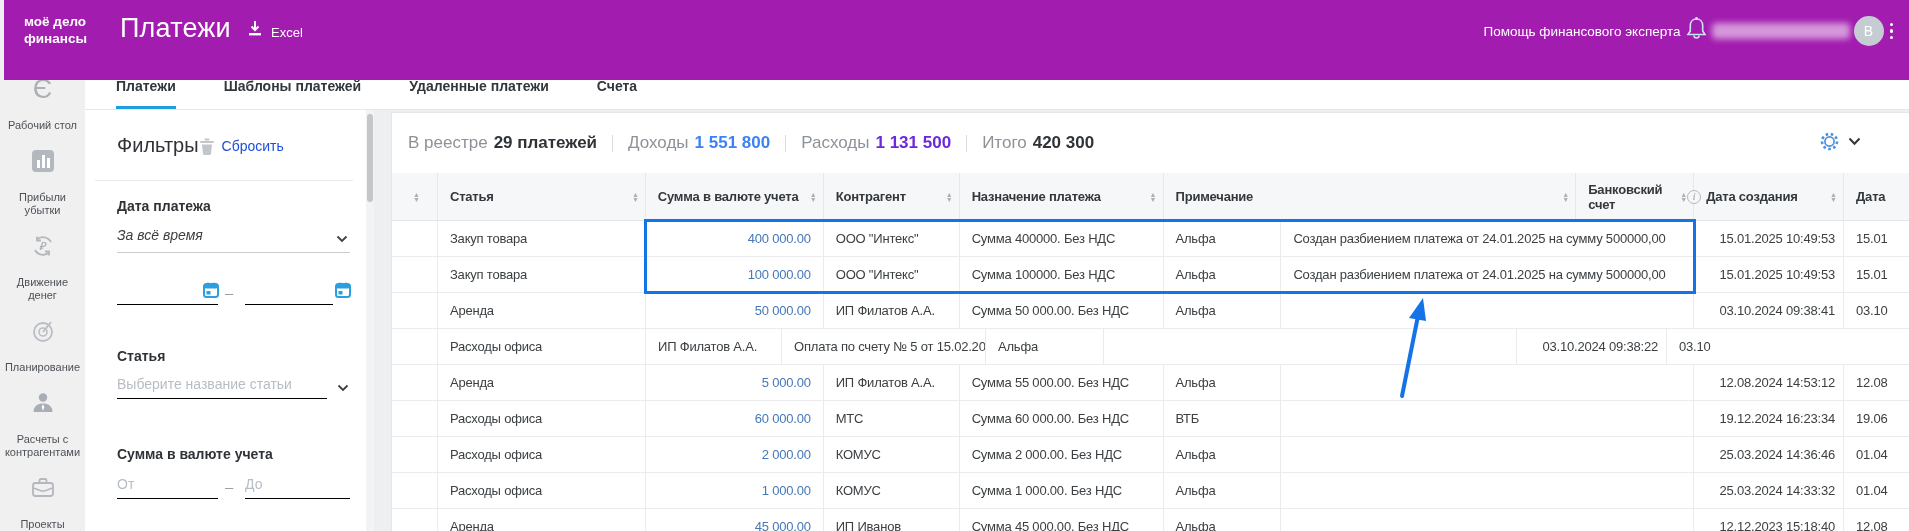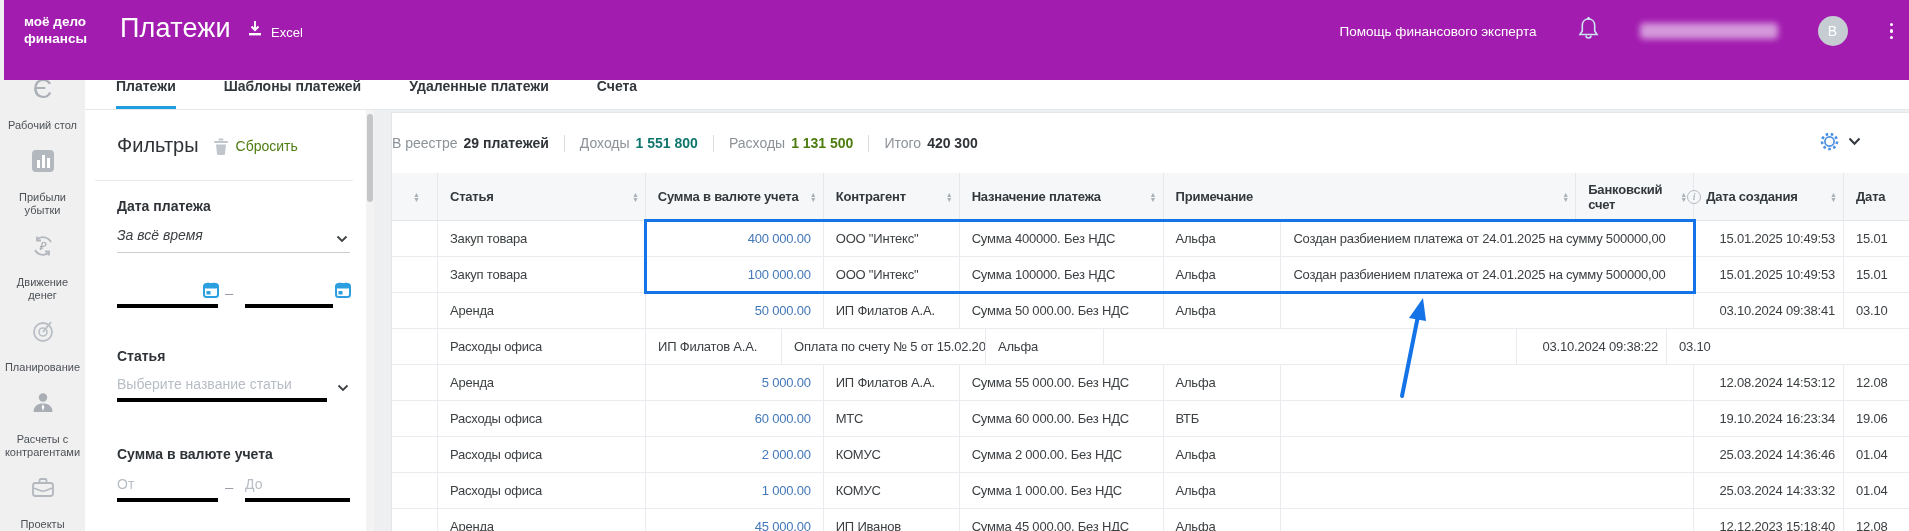--- a/index.html
+++ b/index.html
@@ -4,65 +4,65 @@
 <style>
   * { margin:0; padding:0; box-sizing:border-box; }
   html,body { width:1909px; height:531px; overflow:hidden; font-family:"Liberation Sans", sans-serif; background:#edeff1; }
 
   
   .top-header { position:absolute; left:4px; top:0; width:1909px; height:80px; background:#a21caf; color:#fff; z-index:30; }
   .logo { position:absolute; left:20px; top:13px; font-size:13.5px; font-weight:700; line-height:17px; color:#fff; cursor:pointer; }
   .page-title { position:absolute; left:116px; top:13px; font-size:27px; font-weight:400; color:#fff; letter-spacing:.2px; }
   .excel-btn { position:absolute; left:243px; top:20px; display:flex; align-items:flex-end; gap:8px; cursor:pointer; }
   .excel-btn span { font-size:13px; color:#fff; }
-  .hdr-right { position:absolute; right:18px; top:0; height:62px; display:flex; align-items:center; gap:40px; }
+  .hdr-right { position:absolute; right:18px; top:0; height:62px; display:flex; align-items:center; gap:4px; }
   .help-link { font-size:13.5px; color:#fff; cursor:pointer; }
   .blur-name { width:138px; height:16px; border-radius:4px; background:rgba(255,255,255,.55); filter:blur(3px); }
   .avatar { width:30px; height:30px; border-radius:50%; background:#c6cdd2; color:#fff; font-size:14px; display:flex; align-items:center; justify-content:center; }
   .dots { display:flex; flex-direction:column; gap:3px; cursor:pointer; padding:4px 2px; }
   .dots i { width:3.5px; height:3.5px; border-radius:50%; background:#fff; }
 
   
   .sidebar { position:absolute; left:0; top:62px; width:85px; height:469px; background:#f0f0f1; padding-top:13px; z-index:20; }
   .side-item { display:flex; flex-direction:column; align-items:center; margin-bottom:15px; cursor:pointer; }
   .side-item .ic { height:28px; display:flex; align-items:center; justify-content:center; color:#abb1b7; }
   .side-item .lbl { font-size:11px; line-height:13px; color:#4c5156; text-align:center; margin-top:16px; max-width:82px; }
   .logo-glyph { font-size:27px; color:#b9bfc5; font-weight:400; line-height:26px; }
 
   
   .tab-bar { position:absolute; left:85px; top:62px; width:1824px; height:48px; background:#fff; border-bottom:1px solid #e5e8ea; display:flex; align-items:stretch; padding-left:31px; z-index:10; }
   .tab { display:flex; align-items:center; margin-right:48px; font-size:14px; font-weight:700; color:#32373c; cursor:pointer; border-bottom:3px solid transparent; padding-top:3px; }
   .tab.active { border-bottom-color:#1e9de3; }
 
   
   .filter-panel { position:absolute; left:85px; top:110px; width:281px; height:421px; background:#fff; z-index:5; }
-  .f-head { position:absolute; left:32px; top:24px; display:flex; align-items:center; gap:14px; }
+  .f-head { position:absolute; left:32px; top:24px; display:flex; align-items:center; }
   .f-title { font-size:20px; color:#2f3337; }
   .f-reset { display:flex; align-items:center; gap:7px; cursor:pointer; }
-  .f-reset span { font-size:14px; color:#4d7c0f; }
+  .f-reset span { font-size:14px; color:#1d4ed8; }
   .f-divider { position:absolute; left:10px; top:70px; width:258px; height:1px; background:#e8eaed; }
   .f-label { position:absolute; left:32px; font-size:14px; font-weight:700; color:#2f3337; }
   .f-select { position:absolute; left:32px; width:233px; border-bottom:1px solid #c9ced3; padding-bottom:9px; font-size:14px; color:#3c4043; cursor:pointer; }
   .f-chevron { position:absolute; right:2px; top:3px; }
-  .f-input { position:absolute; border:none; border-bottom:4px solid #000000; font-size:14px; color:#3c4043; font-family:"Liberation Sans",sans-serif; outline:none; padding:0 0 6px 0; background:transparent; }
+  .f-input { position:absolute; border:none; border-bottom:1px solid #000000; font-size:14px; color:#3c4043; font-family:"Liberation Sans",sans-serif; outline:none; padding:0 0 6px 0; background:transparent; }
   .f-input::placeholder { color:#b7bdc4; }
   .f-dash { position:absolute; color:#9aa0a6; font-size:15px; }
   .cal-ic { position:absolute; cursor:pointer; }
 
   
   .scroll-track { position:absolute; left:366px; top:110px; width:8px; height:421px; background:#f3f3f4; z-index:6; }
   .scroll-thumb { position:absolute; left:1px; top:4px; width:6px; height:88px; border-radius:3px; background:#c5c6c8; }
 
   
   .card { position:absolute; left:391px; top:112px; width:1518px; height:419px; background:#fff; border:1px solid #e4e7ea; border-right:none; z-index:4; }
-  .summary { position:relative; height:60px; display:flex; align-items:center; font-size:14px; }
+  .summary { position:relative; height:60px; display:flex; align-items:center; padding-left:16px; font-size:17px; }
   .sum-label { color:#8c9298; margin-right:6px; }
   .sum-val { font-weight:700; color:#2f3337; }
-  .sum-val.green { color:#0f766e; }
-  .sum-val.blue { color:#4d7c0f;text-align:right; }
+  .sum-val.green { color:#3b82f6; }
+  .sum-val.blue { color:#6d28d9;text-align:right; }
   .sum-sep { width:1px; height:17px; background:#d8dbdf; margin:0 15px; }
   .gear-box { position:absolute; right:48px; top:18px; display:flex; align-items:center; gap:8px; cursor:pointer; }
 
   .thead { display:flex; height:48px; background:#f6f7f8; border-bottom:1px solid #e3e6e9; font-size:13px; font-weight:700; color:#33383d; }
   .th { position:relative; display:flex; align-items:center; padding:0 6px 0 12px; border-right:1px solid #e6e8eb; cursor:pointer; }
   .th .txt { line-height:15px; letter-spacing:-.2px; }
   .sort { display:flex; flex-direction:column; line-height:5px; font-size:7px; color:#a9b0b7; margin-left:auto; padding-left:4px; font-style:normal; }
   .sort i { font-style:normal; }
   .info-ic { position:absolute; right:-8px; top:17px; width:14px; height:14px; border:1px solid #b3b9bf; color:#b3b9bf; border-radius:50%; font-size:10px; line-height:12px; text-align:center; background:#f6f7f8; font-family:"Liberation Serif",serif; font-style:italic; }
 
@@ -422,21 +422,21 @@
     <div class="td c8">12.08</div>
   </div>
   <div class="trow">
     <div class="td c0"></div>
     <div class="td c1">Расходы офиса</div>
     <div class="td c2 num">60 000.00</div>
     <div class="td c3">МТС</div>
     <div class="td c4">Сумма 60 000.00. Без НДС</div>
     <div class="td c5">ВТБ</div>
     <div class="td c6"></div>
-    <div class="td c7 rt">19.10.2024 16:23:34</div>
+    <div class="td c7 rt">19.12.2024 16:23:34</div>
     <div class="td c8">19.06</div>
   </div>
   <div class="trow">
     <div class="td c0"></div>
     <div class="td c1">Расходы офиса</div>
     <div class="td c2 num">2 000.00</div>
     <div class="td c3">КОМУС</div>
     <div class="td c4">Сумма 2 000.00. Без НДС</div>
     <div class="td c5">Альфа</div>
     <div class="td c6"></div>

